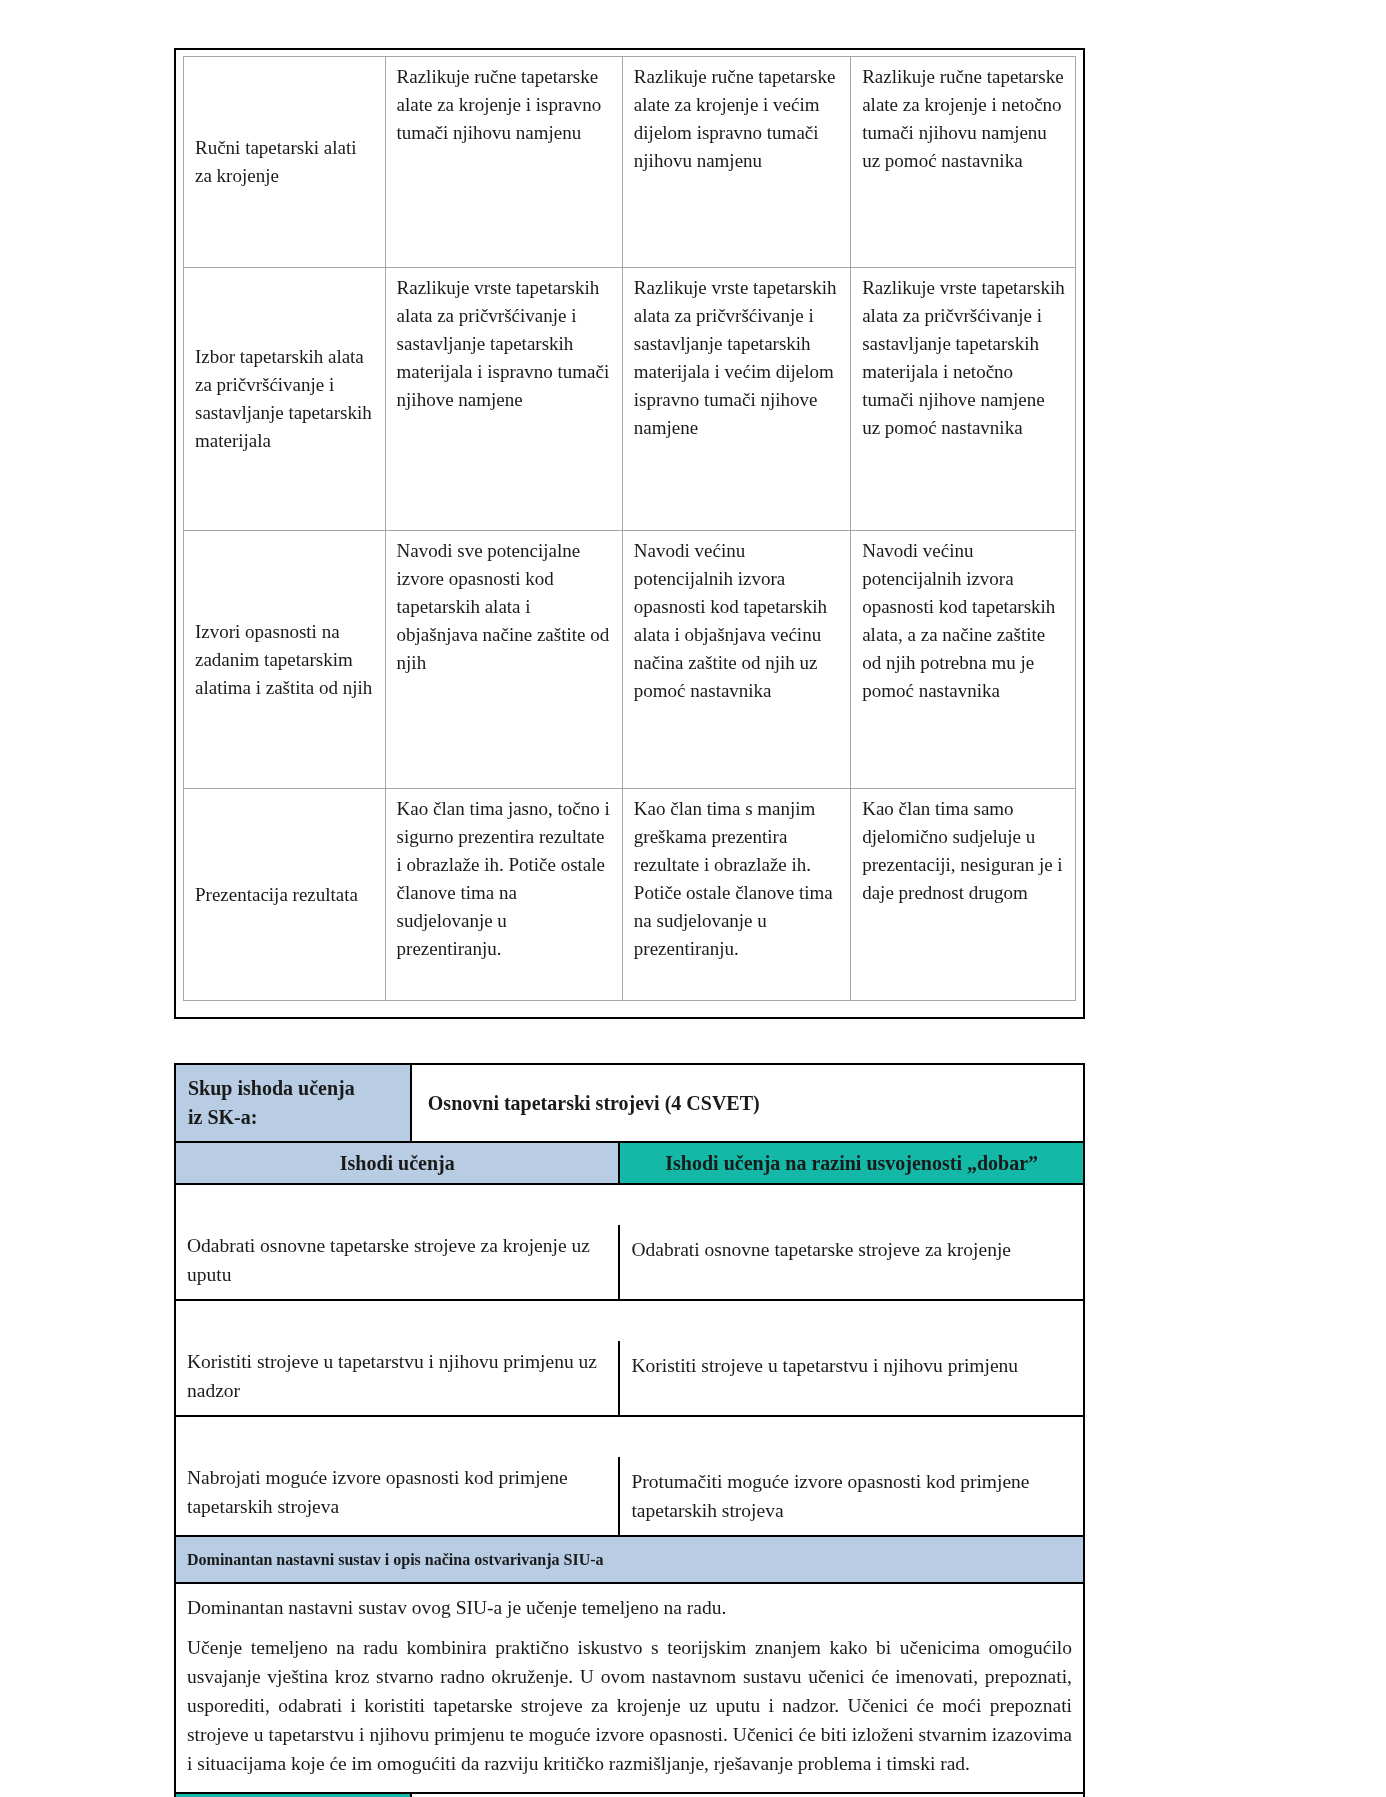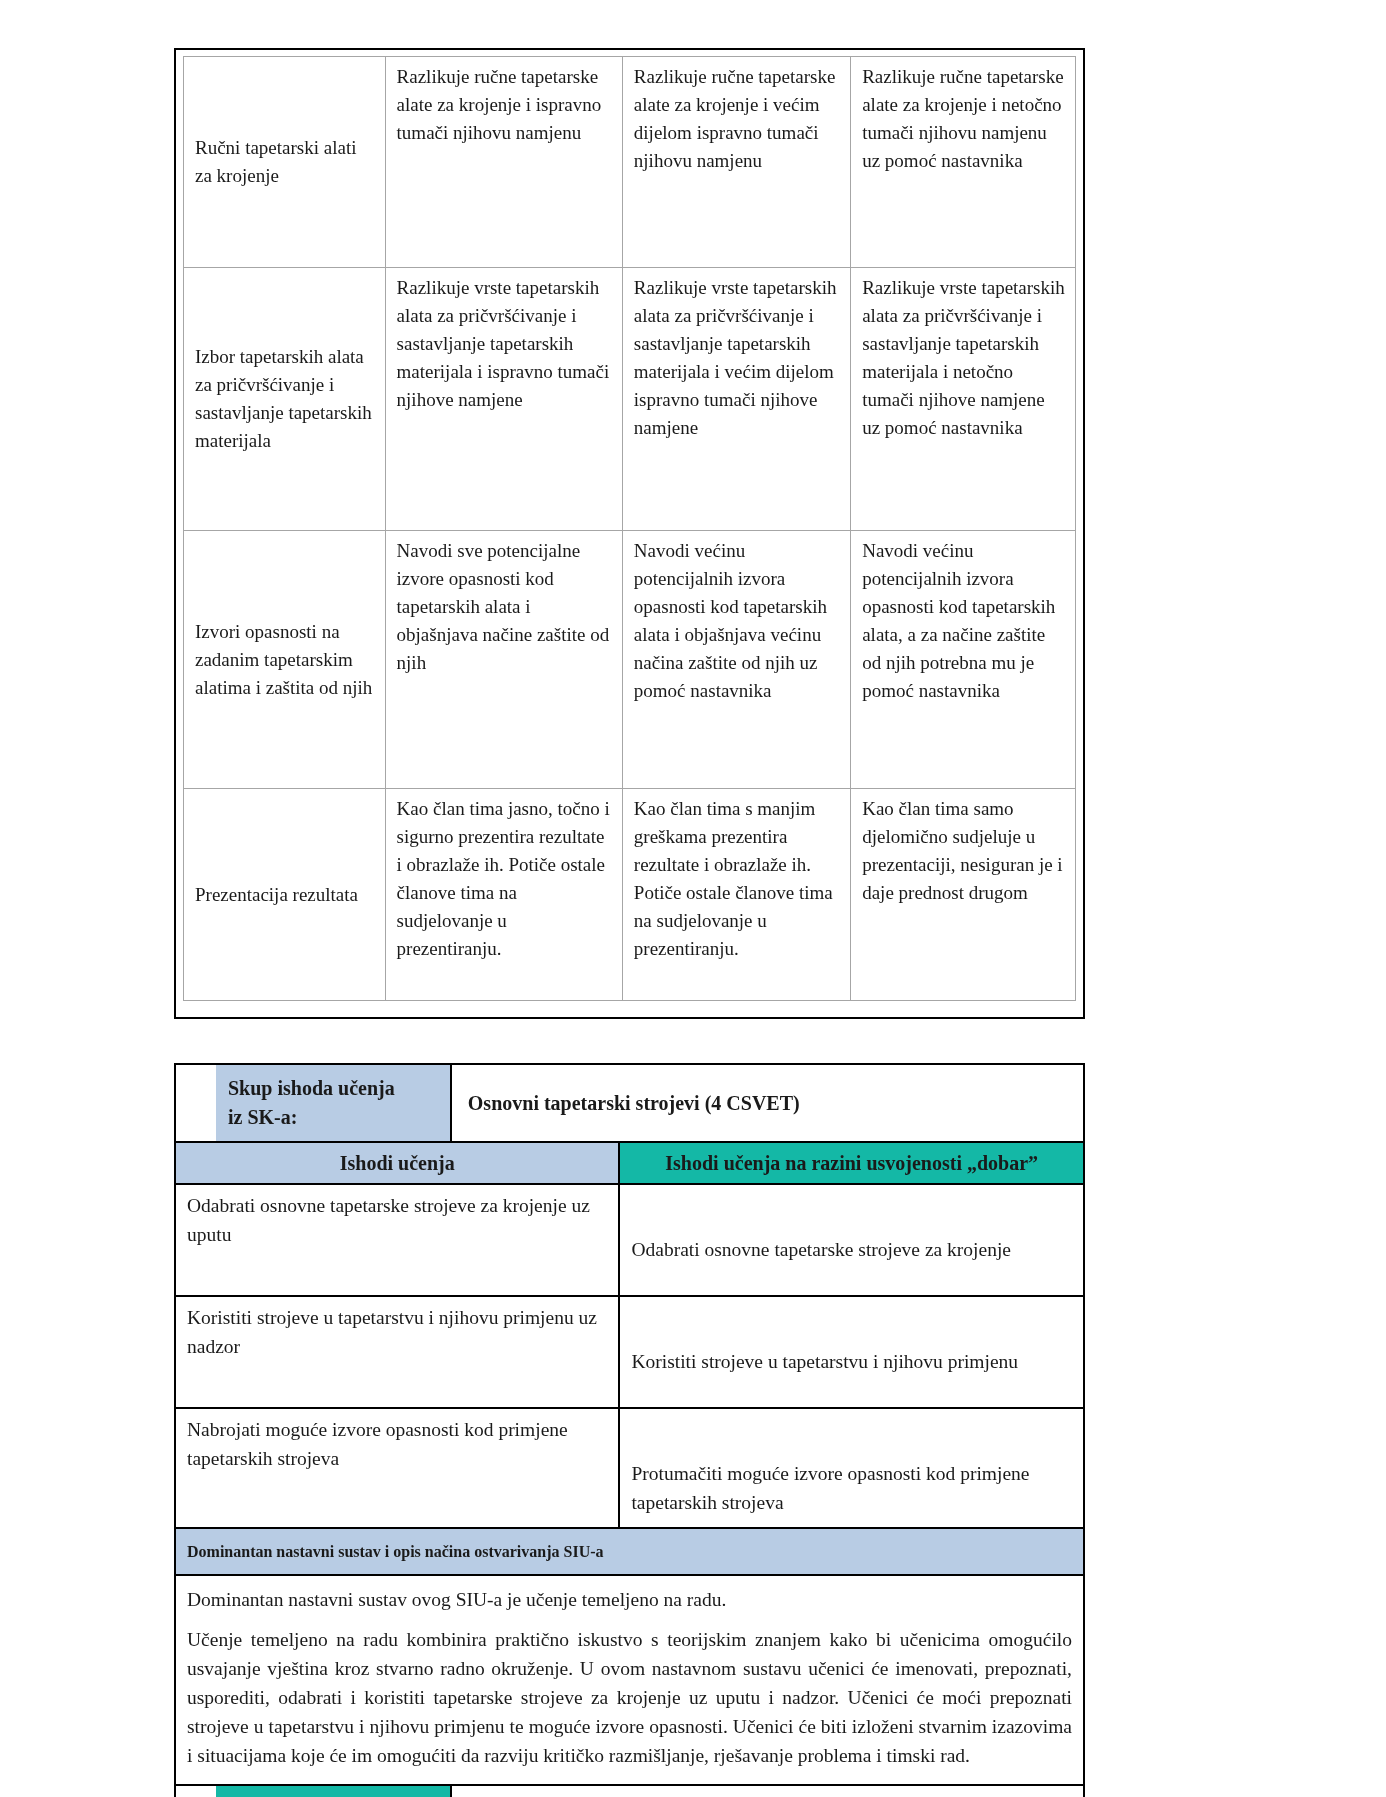--- a/index.html
+++ b/index.html
@@ -23,32 +23,32 @@
   tr.r1 td{height:198px;} tr.r2 td{height:250px;}
   tr.r3 td{height:245px;} tr.r4 td{height:199px;}
 
   
   .t2{margin-top:44px;border:2px solid #000;box-sizing:border-box;}
   .t2row{display:flex;border-bottom:2px solid #000;align-items:stretch;}
   .t2row:last-child{border-bottom:none;}
   .t2cell{box-sizing:border-box;}
   .divR{border-right:2px solid #000;}
   .bold{font-weight:bold;}
-  .pre{white-space:pre-line;margin-left:40px;}
+  .pre{white-space:pre-line;}
 
   .rowA .labelcell{width:26%;padding:8px 12px;font-size:20px;line-height:29px;min-height:76px;
                    display:flex;flex-direction:column;justify-content:center;}
   .rowA .titlecell{flex:1;display:flex;align-items:center;padding:6px 16px;font-size:20px;line-height:28px;}
 
   .rowB .hcell{padding:5px 8px;font-size:20px;line-height:30px;
                display:flex;align-items:center;justify-content:center;}
   .rowB .hleft{width:49%;} .rowB .hright{flex:1;}
 
   .rowC .ocell{font-size:19.5px;line-height:29px;padding:6px 10px 10px 11px;min-height:66px;}
-  .rowC .oleft{width:49%;} .rowC .oright{flex:1;margin-top:44px;}
+  .rowC .oleft{width:49%;margin-top:40px;} .rowC .oright{flex:1;margin-top:44px;}
 
   .rowD .dcell{width:100%;padding:8px 11px;font-size:16px;line-height:29px;}
 
   .rowE .ecell{width:100%;padding:9px 11px 14px 11px;font-size:19.5px;line-height:29px;}
   .rowE p{margin:0 0 11px 0;}
   .rowE p.just{margin:0;text-align:justify;}
 
   .rowF .labelcell{width:26%;padding:8px 12px;font-size:20px;line-height:30px;
                    display:flex;flex-direction:column;justify-content:center;}
   .rowF .themecell{flex:1;padding:8px 10px 10px 14px;font-size:19.5px;line-height:29px;}

